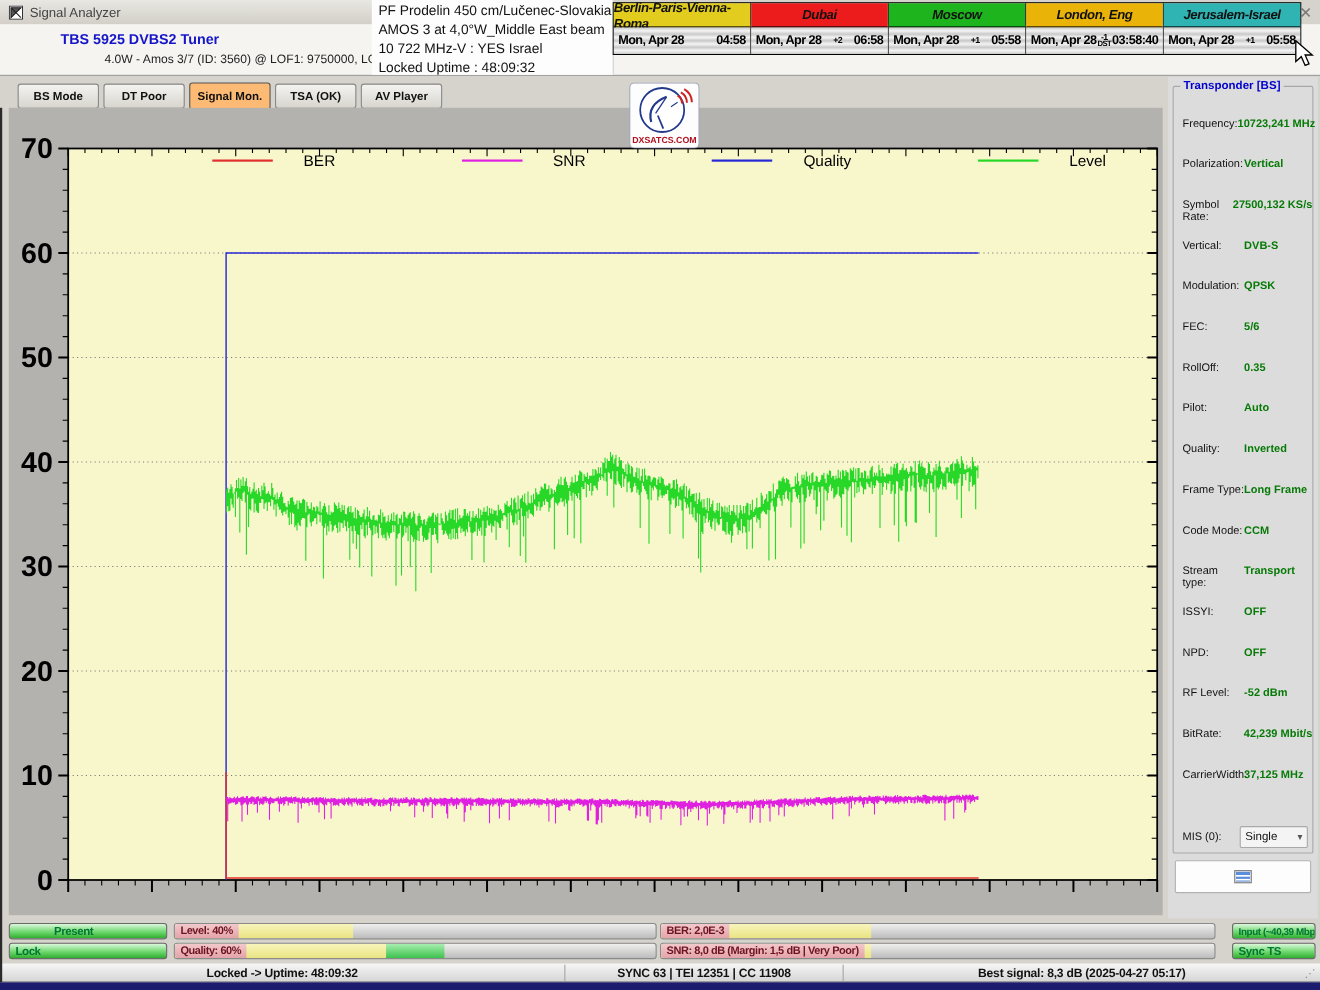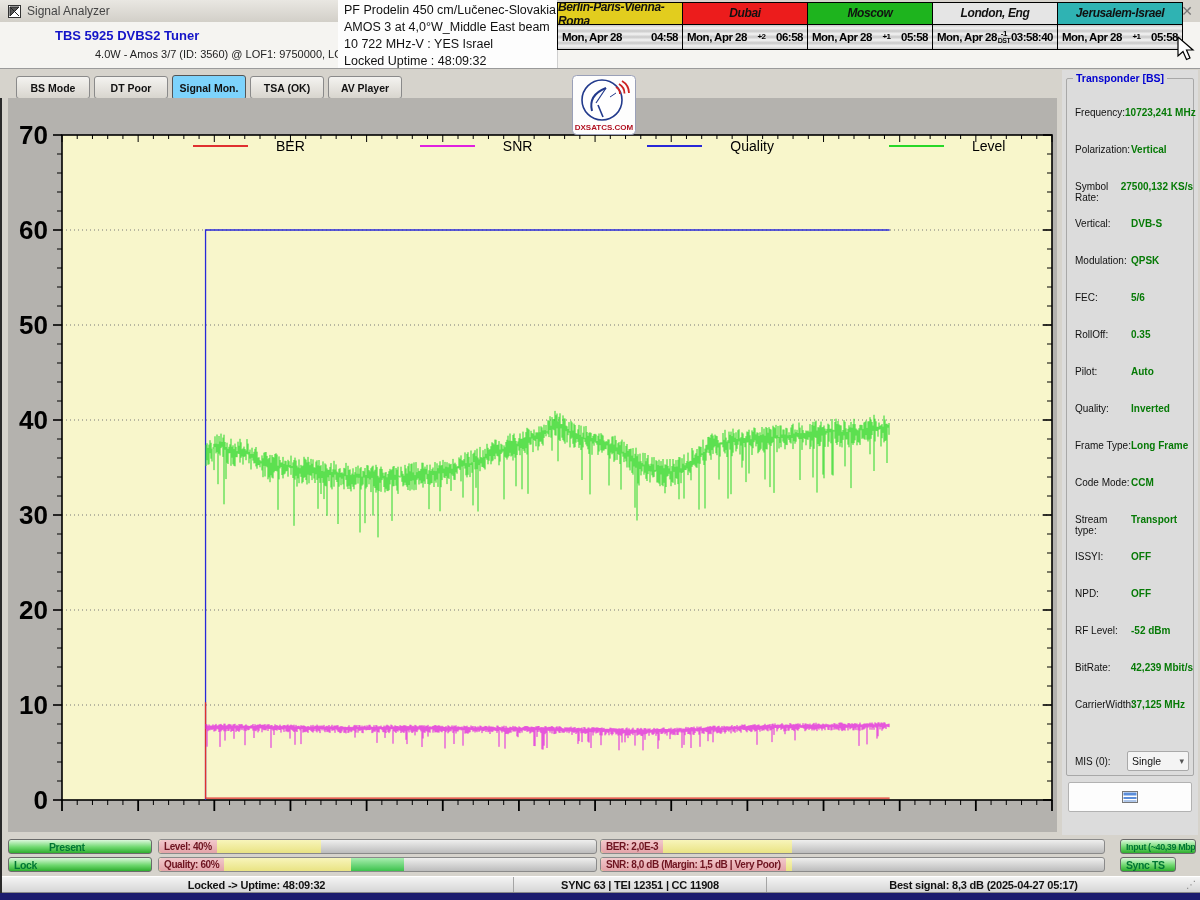--- a/index.html
+++ b/index.html
@@ -30,21 +30,21 @@
     display:flex;align-items:center;justify-content:space-between;padding:0 4px;
     font-size:11.5px;font-weight:bold;letter-spacing:-0.5px;color:#000;}
   .clock-mid{display:flex;flex-direction:column;align-items:center;line-height:7px;}
   .clock-offset{font-size:8px;font-weight:bold;}
   .clock-dst{font-size:7px;font-weight:bold;}
   
   .tabs{position:absolute;left:16px;top:76px;display:flex;gap:4px;}
   .tab{width:72px;height:21px;font-size:10.5px;font-weight:bold;color:#111;
     background:linear-gradient(#f4f3f0,#d8d5ce);border:1px solid #8a8a8a;border-radius:3px;
     display:flex;align-items:center;justify-content:center;}
-  .tab.active{background:#7dd3fc;border:1px solid #555;height:23px;margin-top:-1px;}
+  .tab.active{background:#fdba74;border:1px solid #555;height:23px;margin-top:-1px;}
   
   .chart-region{position:absolute;left:8px;top:98px;width:1049px;height:734px;background:#b4b2ae;}
   .legend{position:absolute;left:185px;top:5px;display:flex;gap:115px;align-items:center;z-index:3;}
   .legend-item{display:flex;align-items:center;gap:28px;margin-top:35px;}
   .legend-swatch{width:55px;height:2.5px;}
   .legend-label{font-size:14px;color:#000;}
   #plot-svg{position:absolute;left:0;top:0;}
   
   .right-panel{position:absolute;left:1062px;top:70px;width:136px;height:765px;background:#dcdcdc;}
   .groupbox{position:absolute;left:4px;top:8px;width:126px;height:696px;border:1px solid #a8a8a8;border-radius:2px;}
@@ -134,21 +134,21 @@
     <div class="clock-head" style="background: rgb(30, 180, 30);">Moscow</div>
     <div class="clock-row">
       <span>Mon, Apr 28</span>
       <span class="clock-mid">
           <span class="clock-offset">+1</span>
         </span>
       <span>05:58</span>
     </div>
   </div>
   <div class="clock">
-    <div class="clock-head" style="background: #e5e5e5;">London, Eng</div>
+    <div class="clock-head" style="background: #eab308;">London, Eng</div>
     <div class="clock-row">
       <span>Mon, Apr 28</span>
       <span class="clock-mid">
         <span class="clock-offset">-1</span>
         <span class="clock-dst">DST</span>
       </span>
       <span>03:58:40</span>
     </div>
   </div>
   <div class="clock">
@@ -540,21 +540,21 @@
 <div class="gauge-bar" style="left:600px;top:839px;width:505px;">
   <span class="fill fill-yellow" style="width: 38%;"></span>
   <span class="chip">BER: 2,0E-3</span>
 </div>
 <div class="gauge-bar" style="left:600px;top:857px;width:505px;">
   <span class="fill fill-yellow" style="width: 38%;"></span>
   <span class="chip">SNR: 8,0 dB (Margin: 1,5 dB | Very Poor)</span>
 </div>
 
 <div class="gauge-green" style="left:1120px;top:839px;width:76px;font-size:9px;">Input (~40,39 Mbps)</div>
-<div class="gauge-green" style="left:1120px;top:857px;width:56px;">Sync TS</div>
+<div class="gauge-green" style="left:1120px;top:857px;width:76px;">Sync TS</div>
 
 <div class="statusbar">
   <div class="status-section" style="width:513px;">Locked -&gt; Uptime: 48:09:32</div>
   <div class="status-section" style="width:252px;">SYNC 63 | TEI 12351 | CC 11908</div>
   <div class="status-section" style="flex:1;">Best signal: 8,3 dB (2025-04-27 05:17)</div>
 </div>
 <div class="bottom-strip"></div>
 <div class="left-edge"></div>
 <div class="grip">⋰</div>
 

